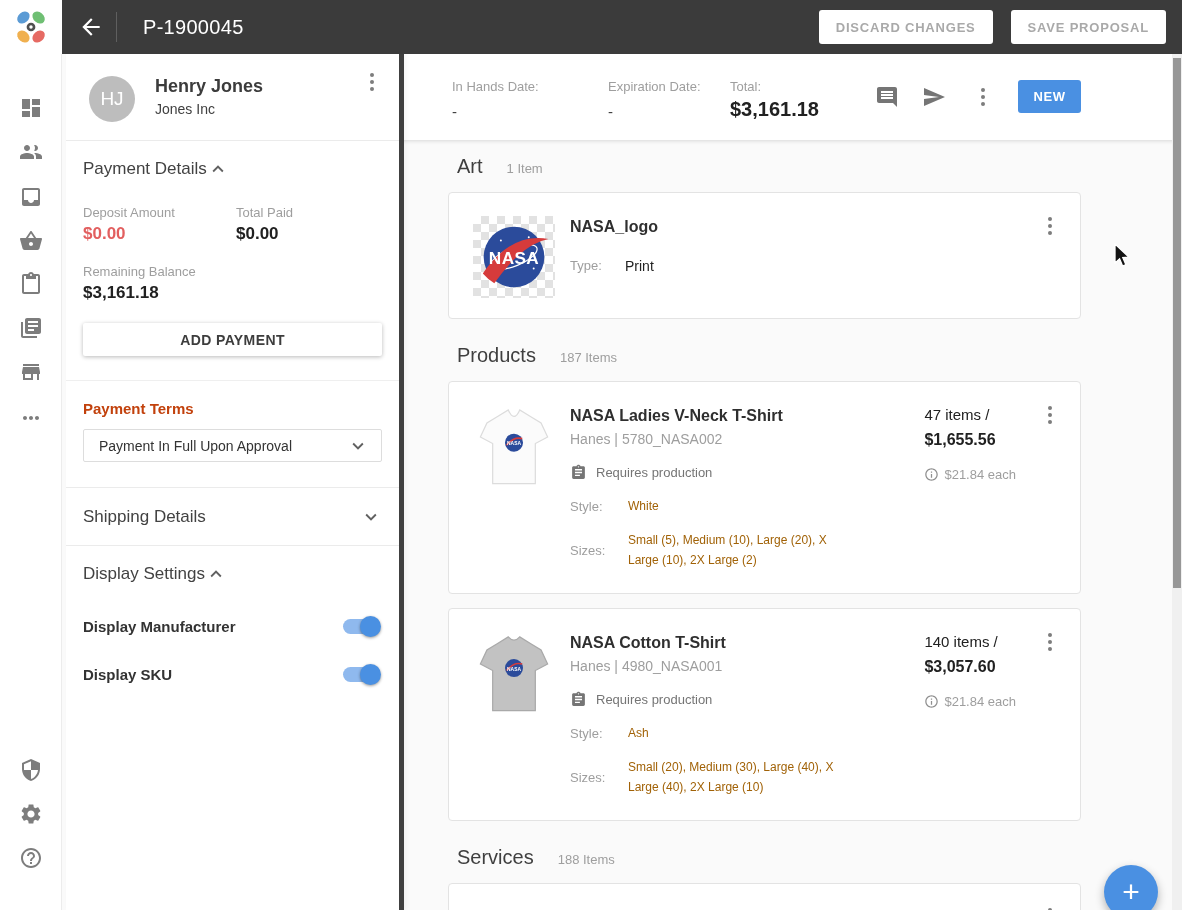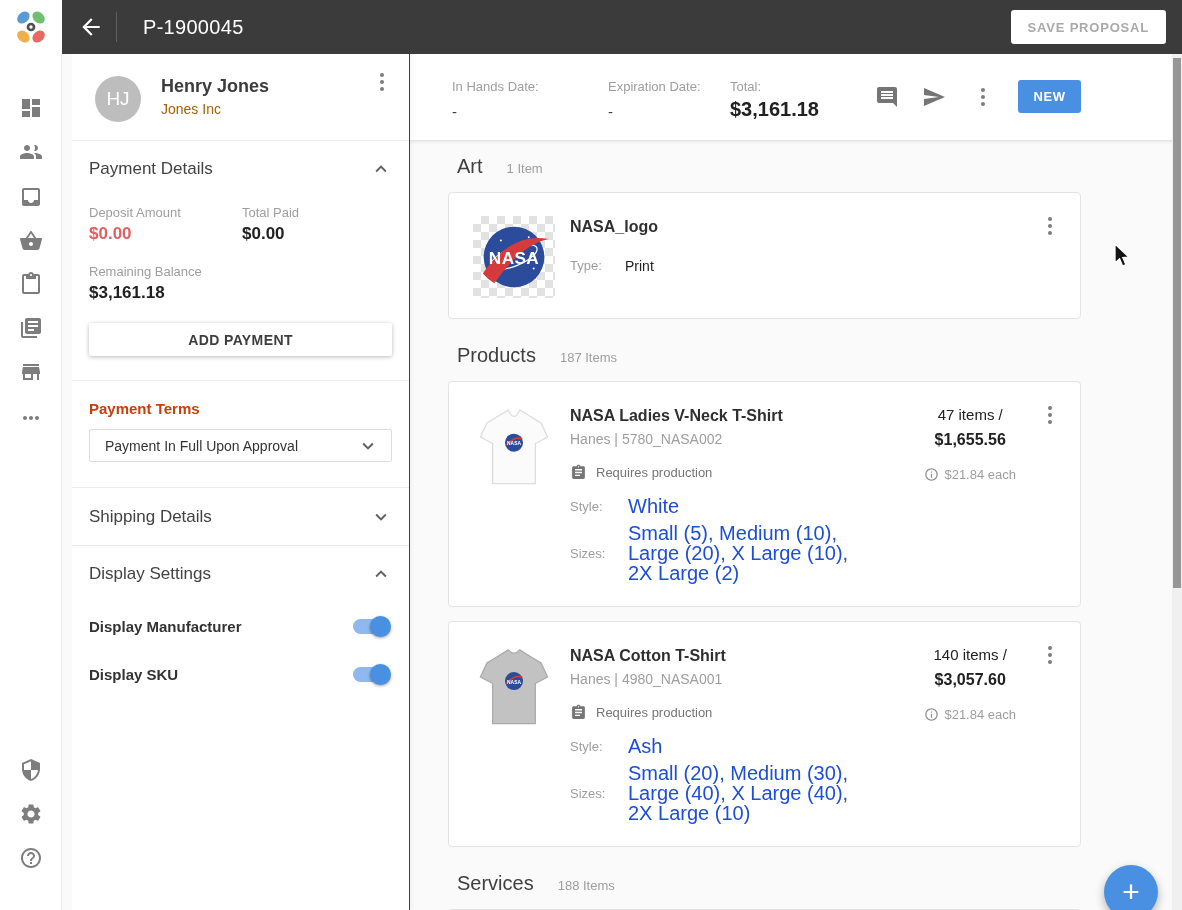--- a/index.html
+++ b/index.html
@@ -14,34 +14,34 @@
   .tb-divider{width:1px;height:30px;background:#5f5f5f;margin-left:12px;margin-right:26px;flex:none}
   .tb-title{color:#fff;font-size:20px;font-weight:500;letter-spacing:.3px}
   .tb-actions{margin-left:auto;display:flex;gap:18px;margin-right:16px}
   .tb-btn{background:#fff;color:#a9a9a9;font-size:13px;font-weight:700;letter-spacing:.8px;border:none;border-radius:3px;height:34px;padding:0 17px;font-family:inherit;cursor:pointer}
 
   
   .rail{position:absolute;left:0;top:54px;bottom:0;width:62px;background:#fff;border-right:1px solid #ececec;z-index:30}
   .rail .ric{position:absolute;left:19px;width:24px;height:24px;color:#7d7d7d;cursor:pointer}
 
   
-  .panel{position:absolute;left:72px;top:54px;bottom:0;width:338px;background:#fff;border-right:1px solid #404040;box-shadow:2px 0 4px rgba(0,0,0,.04);z-index:20}
+  .panel{position:absolute;left:66px;top:54px;bottom:0;width:338px;background:#fff;border-right:5px solid #404040;box-shadow:2px 0 4px rgba(0,0,0,.04);z-index:20}
   .cust{position:relative;height:87px;border-bottom:1px solid #ebebeb}
   .avatar{position:absolute;left:23px;top:22px;width:46px;height:46px;border-radius:50%;background:#bdbdbd;color:#fff;font-size:19px;font-weight:500;display:flex;align-items:center;justify-content:center}
   .cust-name{position:absolute;left:89px;top:22px;font-size:18px;font-weight:700;color:#3c3c3c}
-  .cust-co{position:absolute;left:89px;top:47px;font-size:14px;color:#a16207;cursor:pointer}
+  .cust-co{position:absolute;left:89px;top:47px;font-size:14px;color:#404040;cursor:pointer}
   .kebab{width:24px;height:24px;display:flex;align-items:center;justify-content:center;cursor:pointer}
   .kdots{display:flex;flex-direction:column;gap:3px}
   .kdots i{width:4px;height:4px;border-radius:50%;background:#7d7d7d}
   .cust .kebab{position:absolute;right:15px;top:16px}
   .secrow{height:58px;border-bottom:1px solid #ebebeb;display:flex;align-items:center;justify-content:space-between;padding:0 17px;cursor:pointer}
   .secrow .st{font-size:17px;color:#424242}
   .chev{width:22px;height:22px;color:#616161}
   .paysec{border-bottom:1px solid #ebebeb;padding:0 17px}
-  .sec-hd{height:56px;display:flex;align-items:center;justify-content:space-between;cursor:pointer}
+  .sec-hd{height:56px;display:flex;align-items:center;cursor:pointer}
   .sec-hd .st{font-size:17px;color:#424242}
   .pay-cols{display:grid;grid-template-columns:153px 1fr;margin-top:8px}
   .plabel{font-size:13px;color:#9e9e9e}
   .pval{font-size:17px;font-weight:700;color:#212121;margin-top:4px}
   .pval.red{color:#e25f5f}
   .pay-item2{margin-top:20px}
   .add-payment{display:block;width:100%;height:33px;margin:20px 0 24px;background:#fff;border:none;border-radius:2px;
     box-shadow:0 1px 4px rgba(0,0,0,.28);font-size:14px;font-weight:700;color:#3d3d3d;letter-spacing:.4px;font-family:inherit;cursor:pointer}
   .inner-div{height:1px;background:#efefef;margin:0 -17px}
   .terms-label{font-size:15px;font-weight:700;color:#c2410c;margin-top:19px}
@@ -74,27 +74,27 @@
   .card-flex{display:flex}
   .thumb{width:82px;height:82px;flex:none}
   .checker{background-color:#fff;background-image:linear-gradient(45deg,#e2e2e2 25%,transparent 25%,transparent 75%,#e2e2e2 75%),
     linear-gradient(45deg,#e2e2e2 25%,transparent 25%,transparent 75%,#e2e2e2 75%);background-size:16px 16px;background-position:0 0,8px 8px}
   .p-main{margin-left:15px;flex:1;min-width:0}
   .p-title{font-size:16px;font-weight:700;color:#2f2f2f;margin-top:2px}
   .p-sub{font-size:14px;color:#9e9e9e;margin-top:6px}
   .prod-row{display:flex;align-items:center;margin-top:17px;color:#757575}
   .prod-row .pi{width:17px;height:17px;color:#757575}
   .prod-row .pt{font-size:13px;margin-left:9px;color:#757575}
-  .attr-grid{display:grid;grid-template-columns:58px 228px;row-gap:7px;margin-top:15px}
+  .attr-grid{display:grid;grid-template-columns:58px 228px;row-gap:14px;margin-top:15px}
   .attr-grid .al{font-size:13px;color:#9e9e9e;align-self:center}
-  .attr-grid .av{font-size:20px;color:#1d4ed8;line-height:20px}
+  .attr-grid .av{font-size:12px;color:#a16207;line-height:20px}
   .type-row{display:flex;margin-top:22px}
   .type-row .al{font-size:13px;color:#9e9e9e;width:55px}
   .type-row .av{font-size:14px;color:#212121}
-  .p-right{position:absolute;right:64px;top:24px;text-align:center}
+  .p-right{position:absolute;right:64px;top:24px;text-align:left}
   .qty{font-size:15px;color:#212121}
   .price{font-size:16px;font-weight:700;color:#212121;margin-top:8px}
   .each{display:flex;align-items:center;justify-content:flex-end;margin-top:18px;color:#9e9e9e}
   .each .ii{width:15px;height:15px;margin-right:5px;color:#8f8f8f;cursor:pointer}
   .each .et{font-size:13px}
   .card .kebab{position:absolute;right:18px;top:21px}
   .svc-card{height:120px}
 
   
   .fab{position:absolute;left:1104px;top:865px;width:54px;height:54px;border-radius:50%;background:#4a90e2;color:#fff;z-index:50;
@@ -116,20 +116,21 @@
       <circle cx="20" cy="20" r="4.6" fill="#4f4f4f"></circle>
         <circle cx="20" cy="20" r="1.8" fill="#fff"></circle>
     </svg>
   </div>
   <svg class="back-btn" viewBox="0 0 24 24">
     <path fill="currentColor" d="M20 11H7.83l5.59-5.59L12 4l-8 8 8 8 1.41-1.41L7.83 13H20v-2z"></path>
   </svg>
   <div class="tb-divider"></div>
   <div class="tb-title">P-1900045</div>
   <div class="tb-actions">
+    <button class="tb-btn">DISCARD CHANGES</button>
     <button class="tb-btn">SAVE PROPOSAL</button>
   </div>
 </div>
 
 <div class="rail">
   <svg class="ric" style="top:42px" viewBox="0 0 24 24">
       <path fill="currentColor" d="M3 13h8V3H3v10zm0 8h8v-6H3v6zm10 0h8V11h-8v10zm0-18v6h8V3h-8z"></path>
     </svg>
   <svg class="ric" style="top:86px" viewBox="0 0 24 24">
       <path fill="currentColor" d="M16 11c1.66 0 2.99-1.34 2.99-3S17.66 5 16 5c-.32 0-.63.05-.91.14.57.81.91 1.79.91 2.86s-.34 2.04-.91 2.86c.28.09.59.14.91.14zm-8 0c1.66 0 2.99-1.34 2.99-3S9.66 5 8 5 5 6.34 5 8s1.34 3 3 3zm0 2c-2.33 0-7 1.17-7 3.5V19h14v-2.5c0-2.33-4.67-3.5-7-3.5zm8 0c-.29 0-.62.02-.97.05 1.16.84 1.97 1.97 1.97 3.45V19h6v-2.5c0-2.33-4.67-3.5-7-3.5z"></path>

